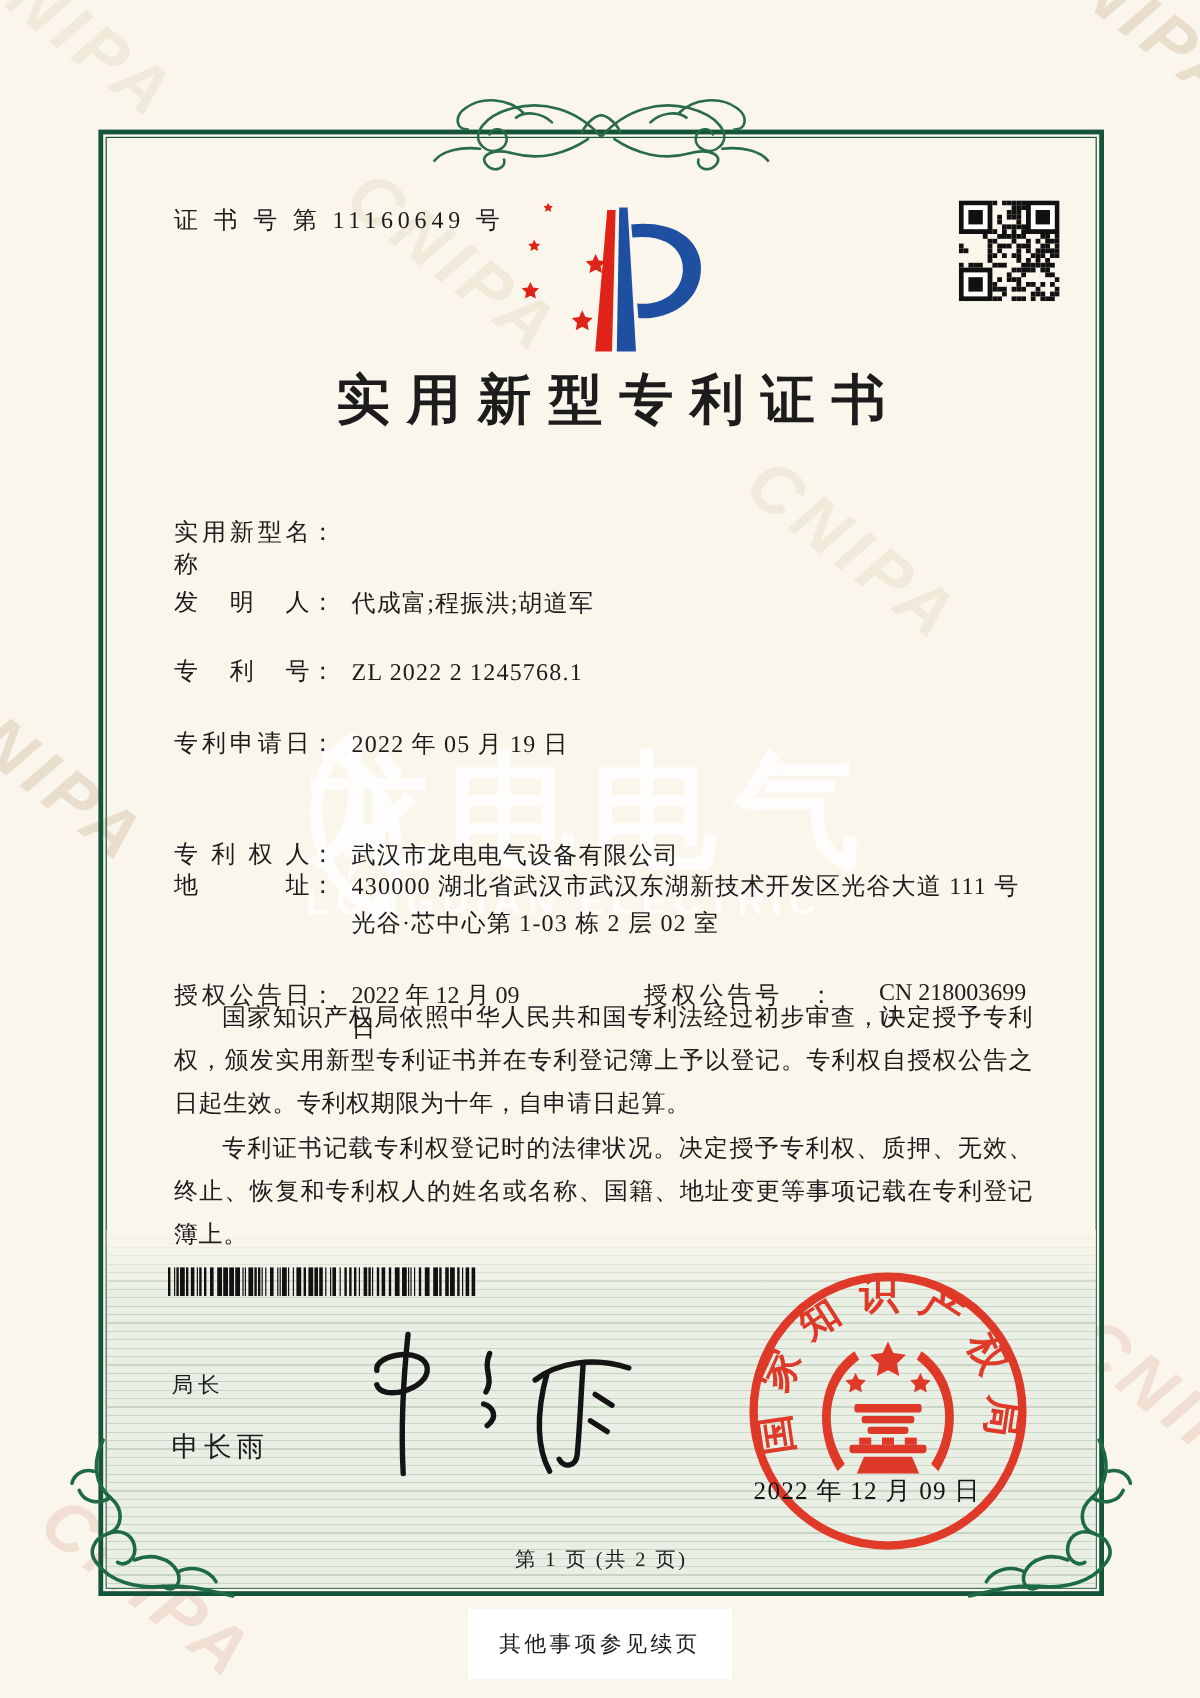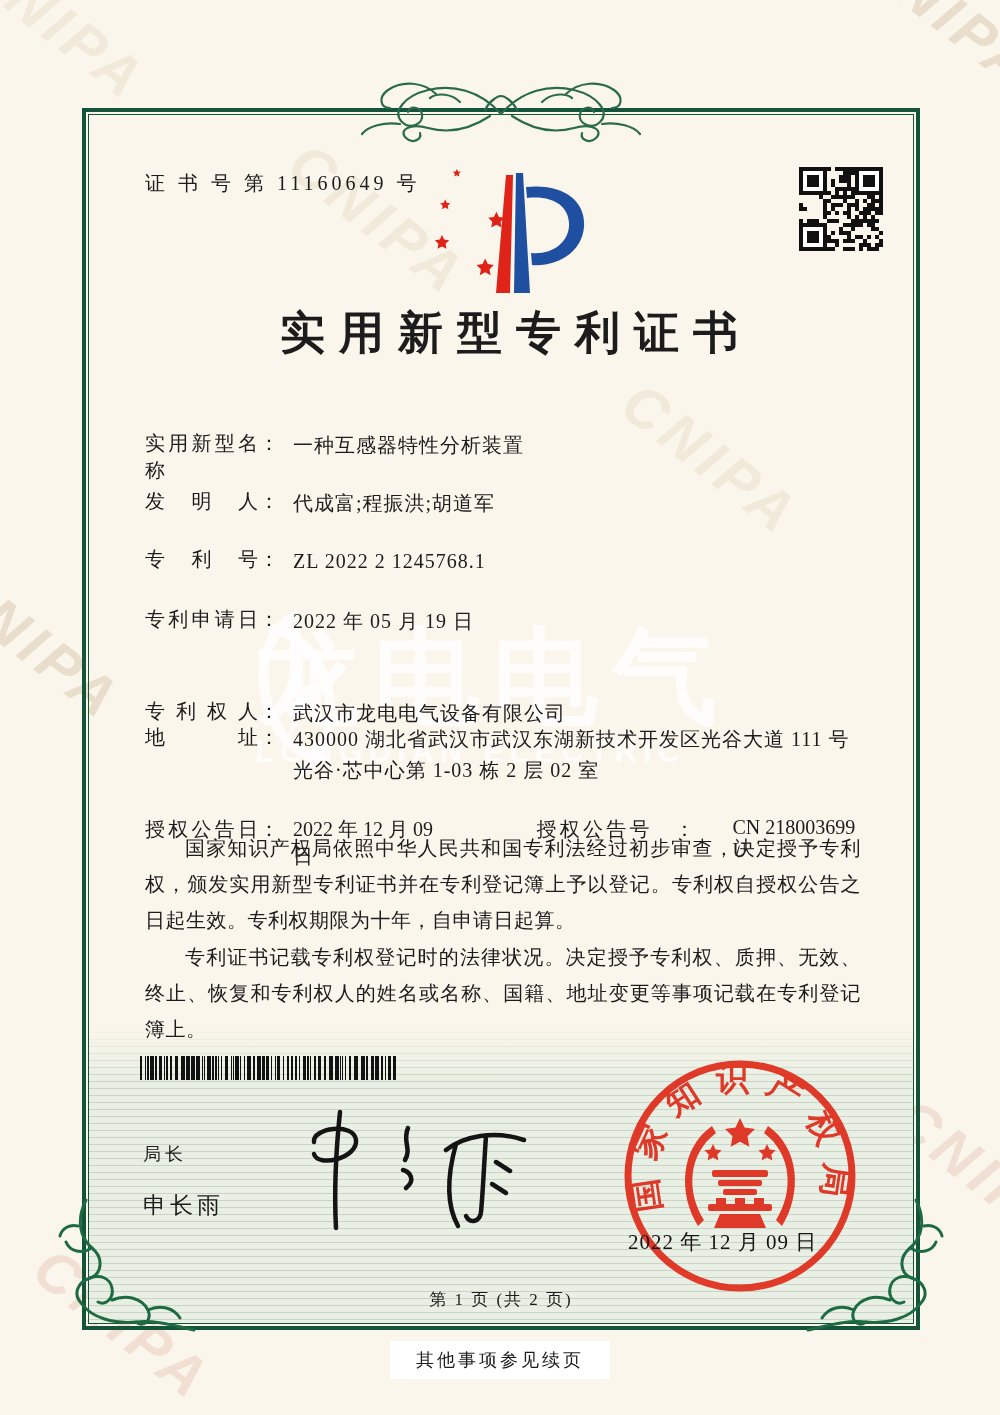--- a/index.html
+++ b/index.html
@@ -112,21 +112,21 @@
   .seal-date{
     position:absolute;left:628px;top:1228px;width:200px;z-index:7;
     font-size:21px;letter-spacing:1px;color:#141414;white-space:nowrap;
   }
   .page-info{
     position:absolute;left:82px;width:838px;top:1288px;z-index:5;
     text-align:center;font-size:17px;letter-spacing:2px;
   }
   .footer-note{
     position:absolute;left:50%;transform:translateX(-50%);top:1341px;z-index:5;
-    background:#ffffff;padding:7px 26px;font-size:18px;letter-spacing:3px;
+    background:#ffffff;padding:17px 26px;font-size:18px;letter-spacing:3px;
     white-space:nowrap;
   }
 </style>
 </head>
 <body>
 
 <div class="stage">
 
   <div class="wm" style="left:-45px;top:-10px;">CNIPA</div>
   <div class="wm dark" style="left:845px;top:-20px;">CNIPA</div>
@@ -361,21 +361,20 @@
       <path d="M108,22 C148,18 168,38 166,62 C164,88 138,102 114,100 L113,88 C134,90 150,78 151,61 C152,42 136,30 109,33 Z"></path>
     </g>
   </svg>
 
   <div class="doc-title">实用新型专利证书</div>
 
   <div class="fields">
     <div class="frow" style="top:430px;">
       <span class="flabel">实用新型名称</span>
         <span class="fcolon">：</span>
-      <span class="fvalue">一种互感器特性分析装置</span>
     </div>
     <div class="frow" style="top:488px;">
       <span class="flabel">发明人</span>
         <span class="fcolon">：</span>
       <span class="fvalue">代成富;程振洪;胡道军</span>
     </div>
     <div class="frow" style="top:546px;">
       <span class="flabel">专利号</span>
         <span class="fcolon">：</span>
       <span class="fvalue">ZL 2022 2 1245768.1</span>

